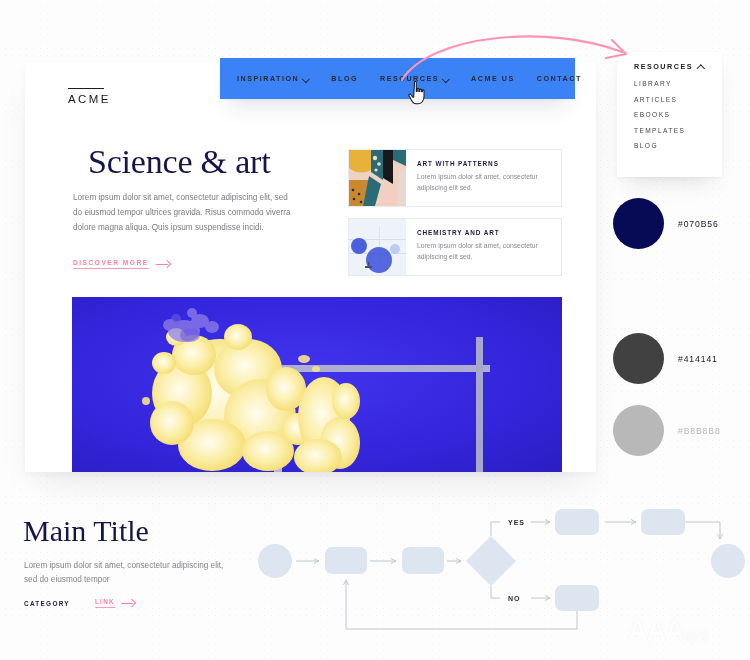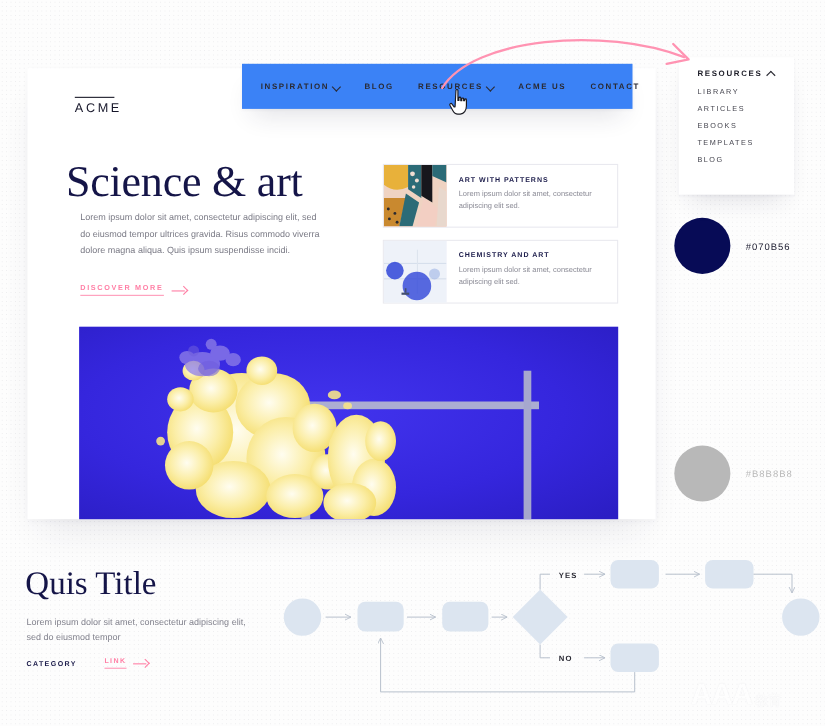--- a/index.html
+++ b/index.html
@@ -174,24 +174,24 @@
     letter-spacing: 1.4px;
     color: #44444e;
     font-weight: 500;
     margin-bottom: 8.5px;
     cursor: pointer;
   }
 
   
   #hero-title {
     position: absolute;
-    left: 60px;
+    left: 88px;
     top: 145px;
     font-family: "Liberation Serif", serif;
-    font-size: 40px;
+    font-size: 34px;
     line-height: 1;
     color: #151548;
     letter-spacing: -0.2px;
     z-index: 6;
   }
   #hero-copy {
     position: absolute;
     left: 73px;
     top: 190px;
     width: 220px;
@@ -584,26 +584,30 @@
         <ellipse cx="244" cy="72" rx="4" ry="3"></ellipse>
         <ellipse cx="74" cy="104" rx="4" ry="4"></ellipse>
       </g>
     </svg>
   </div>
 
   <div class="swatch-row" id="swatch-0">
     <div class="swatch-dot" style="background:#070B56"></div>
     <div class="swatch-label" style="color:#16162a">#070B56</div>
   </div>
+  <div class="swatch-row" id="swatch-2">
+    <div class="swatch-dot" style="background:#414141"></div>
+    <div class="swatch-label" style="color:#16162a">#414141</div>
+  </div>
   <div class="swatch-row" id="swatch-3">
     <div class="swatch-dot" style="background:#B8B8B8"></div>
     <div class="swatch-label" style="color:#b8b8b8">#B8B8B8</div>
   </div>
 
-  <div id="main-title">Quis Title</div>
+  <div id="main-title">Main Title</div>
   <div id="main-copy">Lorem ipsum dolor sit amet, consectetur adipiscing elit, sed do eiusmod tempor</div>
   <div id="meta-row">
     <span class="cat">CATEGORY</span>
     <span class="lnk">
       <span class="t">LINK</span>
       <span class="arrow-r" style="color:#ff7fa5"></span>
     </span>
   </div>
 
   <div id="flow">

